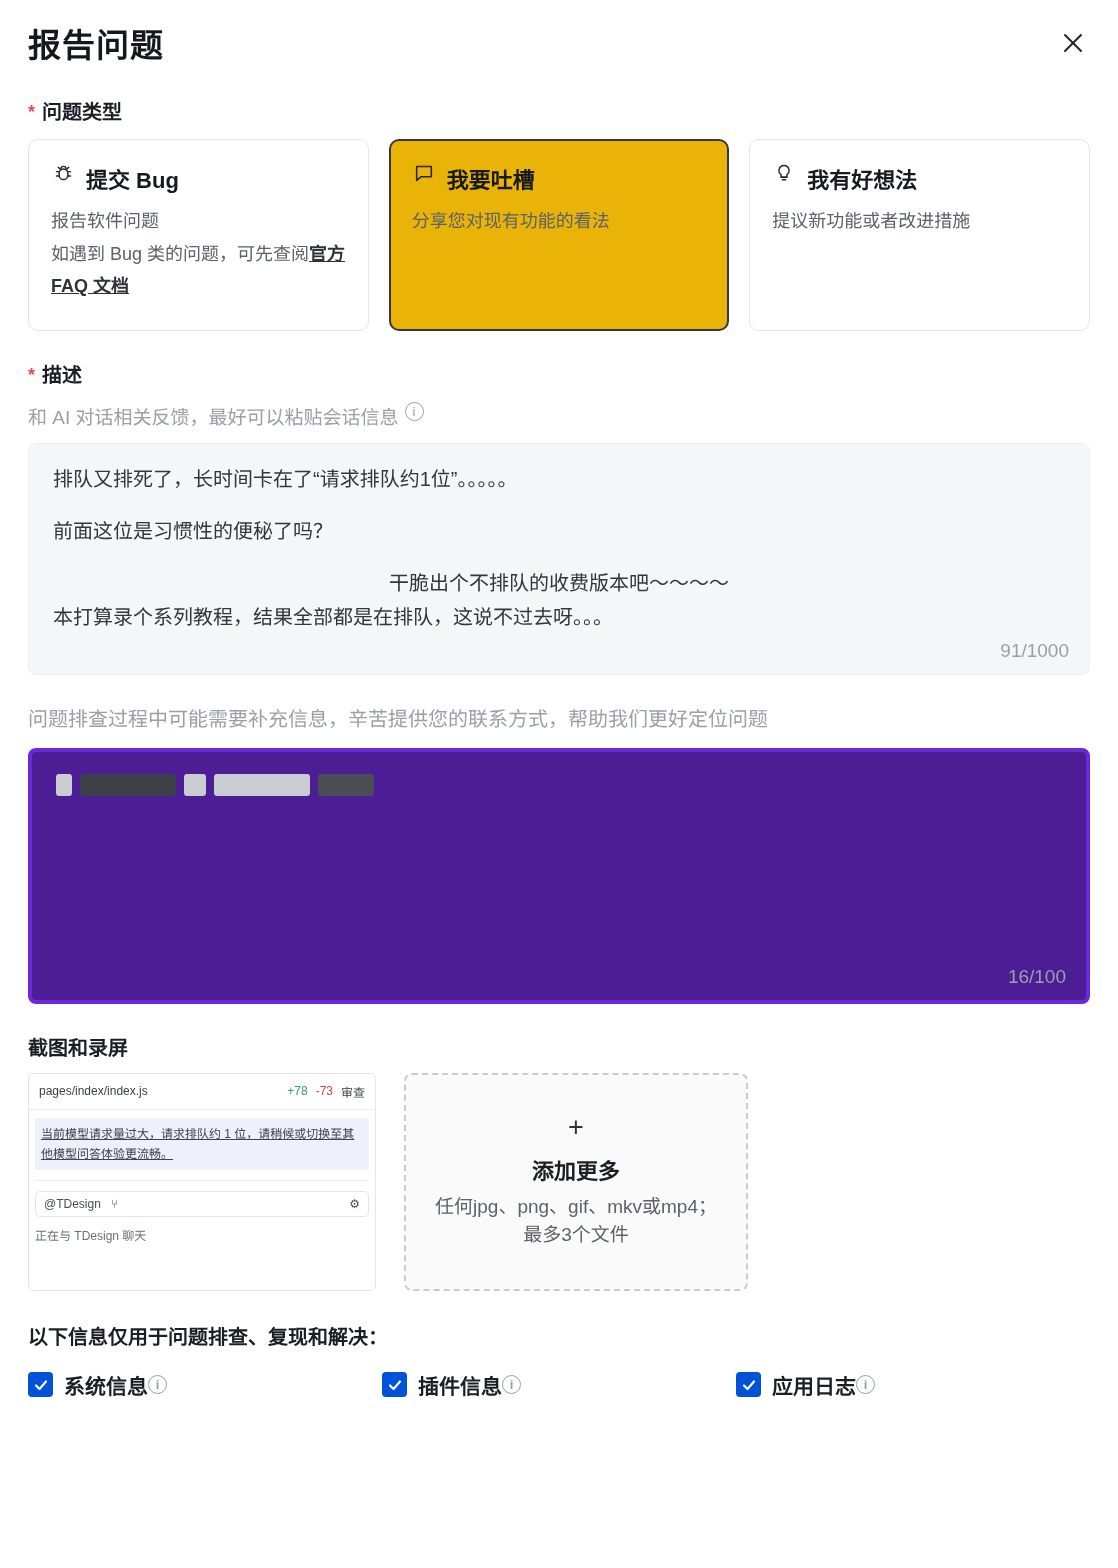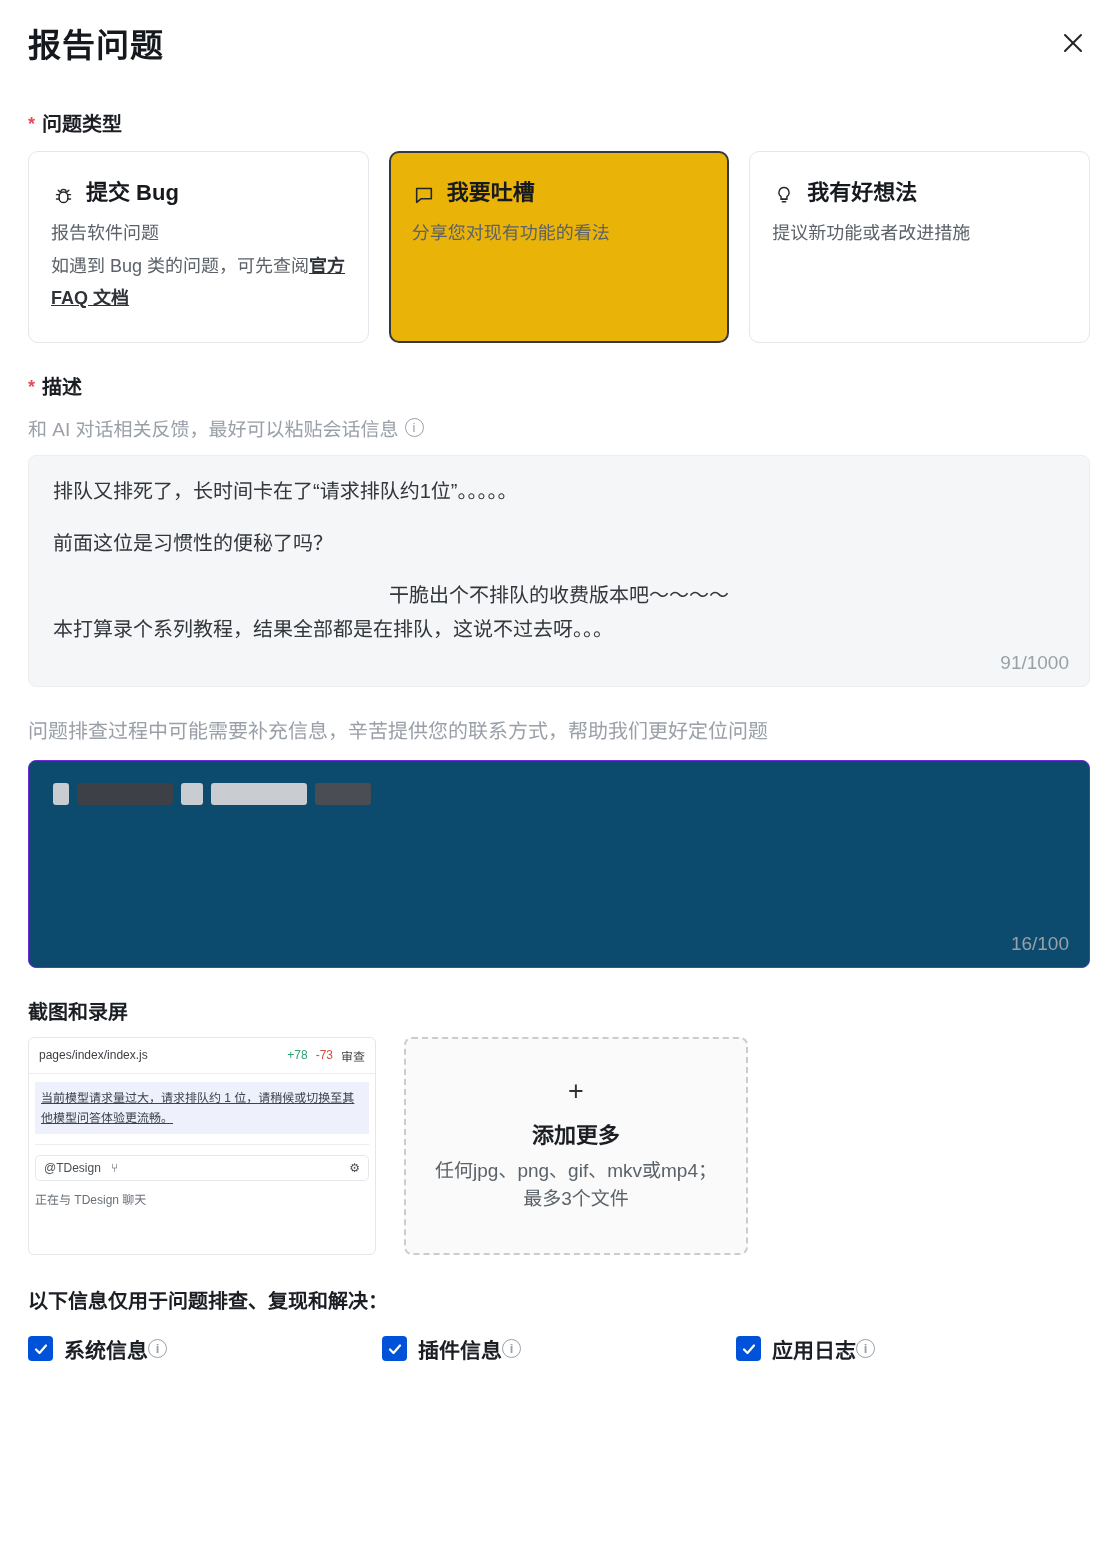--- a/index.html
+++ b/index.html
@@ -20,21 +20,21 @@
     position: relative;
     width: 1118px;
     height: 1568px;
     padding: 26px 28px 0 28px;
     background: #fff;
   }
   .dialog-header {
     display: flex;
     align-items: flex-start;
     justify-content: space-between;
-    margin-bottom: 42px;
+    margin-bottom: 30px;
   }
   .dialog-title {
     font-size: 33px;
     font-weight: bold;
     letter-spacing: 1px;
     color: #15181d;
     line-height: 1.2;
   }
   .close-btn {
     width: 34px;
@@ -83,21 +83,21 @@
     background: #fff;
     min-height: 192px;
   }
   .type-card.selected {
     border: 2px solid #35383d;
     background: #eab308;
     padding: 21px 21px 19px 21px;
   }
   .type-card-head {
     display: flex;
-    align-items: flex-end;
+    align-items: flex-start;
     gap: 11px;
     margin-bottom: 12px;
   }
   .type-card-icon {
     font-size: 22px;
     line-height: 1;
     color: #23262b;
     width: 24px;
     display: inline-flex;
     justify-content: center;
@@ -122,21 +122,20 @@
     color: #2f3338;
     text-decoration: underline;
     font-weight: bold;
   }
 
   .hint-text {
     font-size: 19px;
     color: #9aa0a8;
     margin-bottom: 14px;
     display: flex;
-    align-items: center;
     gap: 6px;
   }
   .info-icon {
     display: inline-flex;
     width: 19px;
     height: 19px;
     border-radius: 50%;
     border: 1.5px solid #9aa0a8;
     color: #9aa0a8;
     font-size: 13px;
@@ -164,24 +163,24 @@
   .textbox p:last-of-type { margin-bottom: 0; }
   .counter {
     position: absolute;
     right: 20px;
     bottom: 12px;
     font-size: 19px;
     color: #9aa0a8;
   }
   .contact-box {
     position: relative;
-    background: #0c4a6e;
-    border: 1px solid #6d28d9;
+    background: #4c1d95;
+    border: 4px solid #6d28d9;
     border-radius: 8px;
-    height: 208px;
+    height: 256px;
     padding: 22px 24px;
     margin-bottom: 28px;
   }
   .redacted-row {
     display: flex;
     align-items: center;
     gap: 8px;
   }
   .redact {
     height: 22px;

